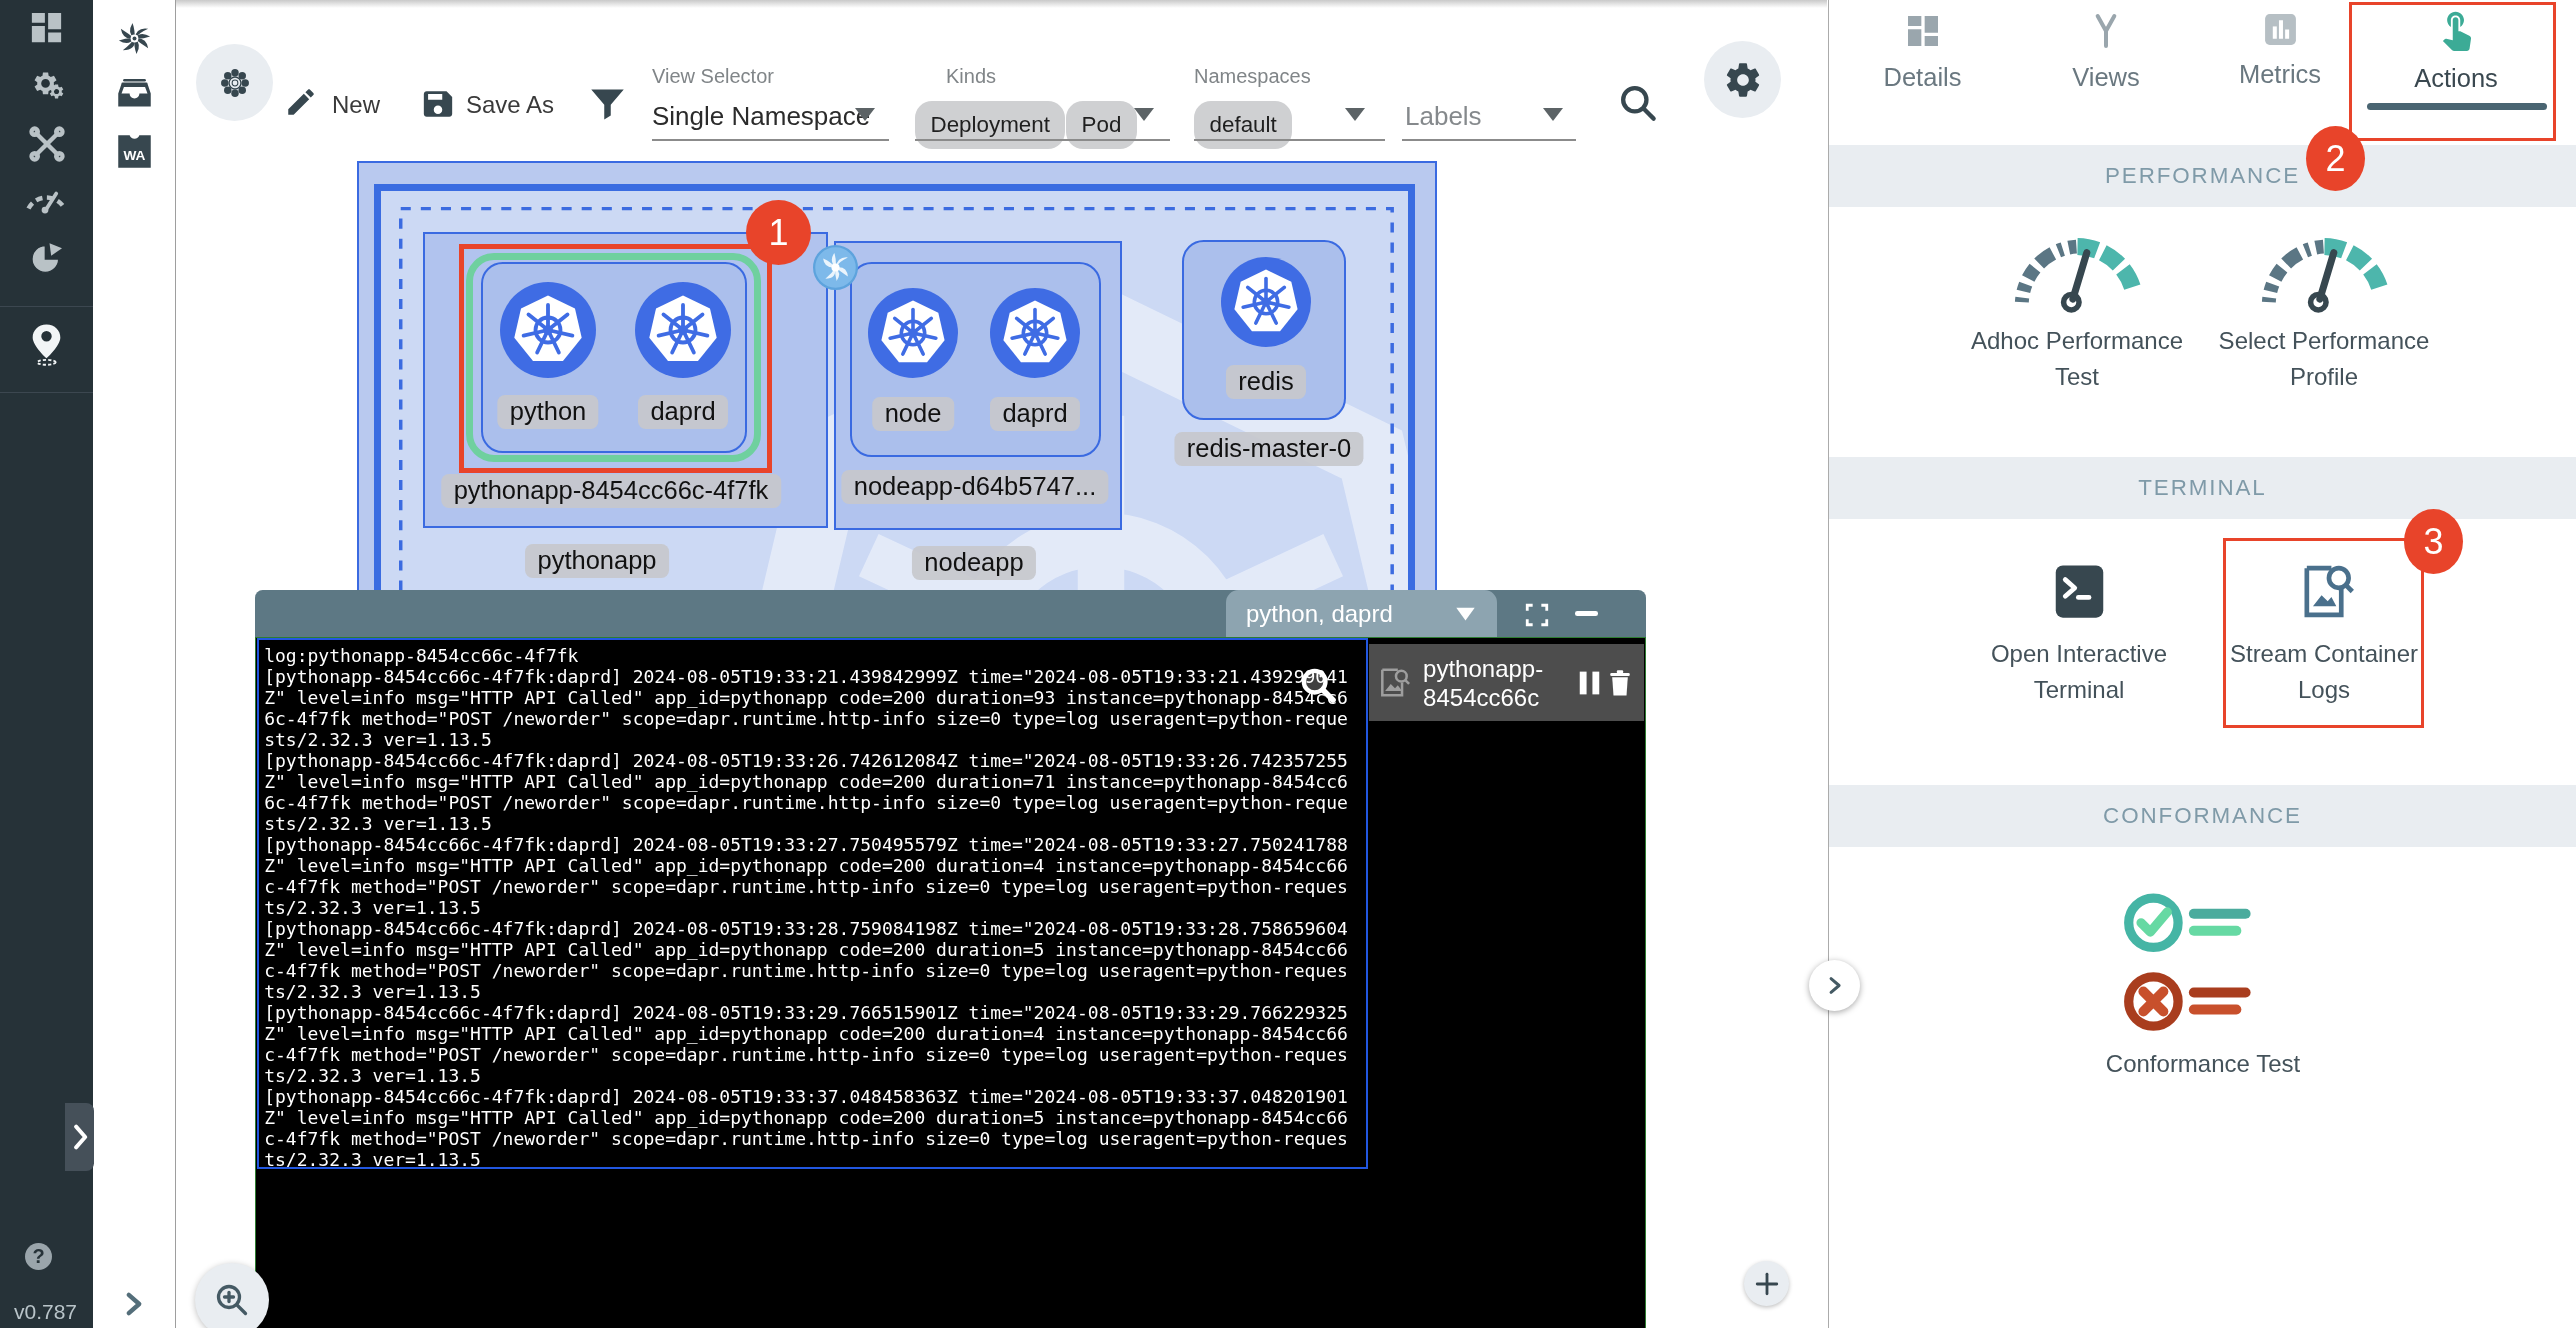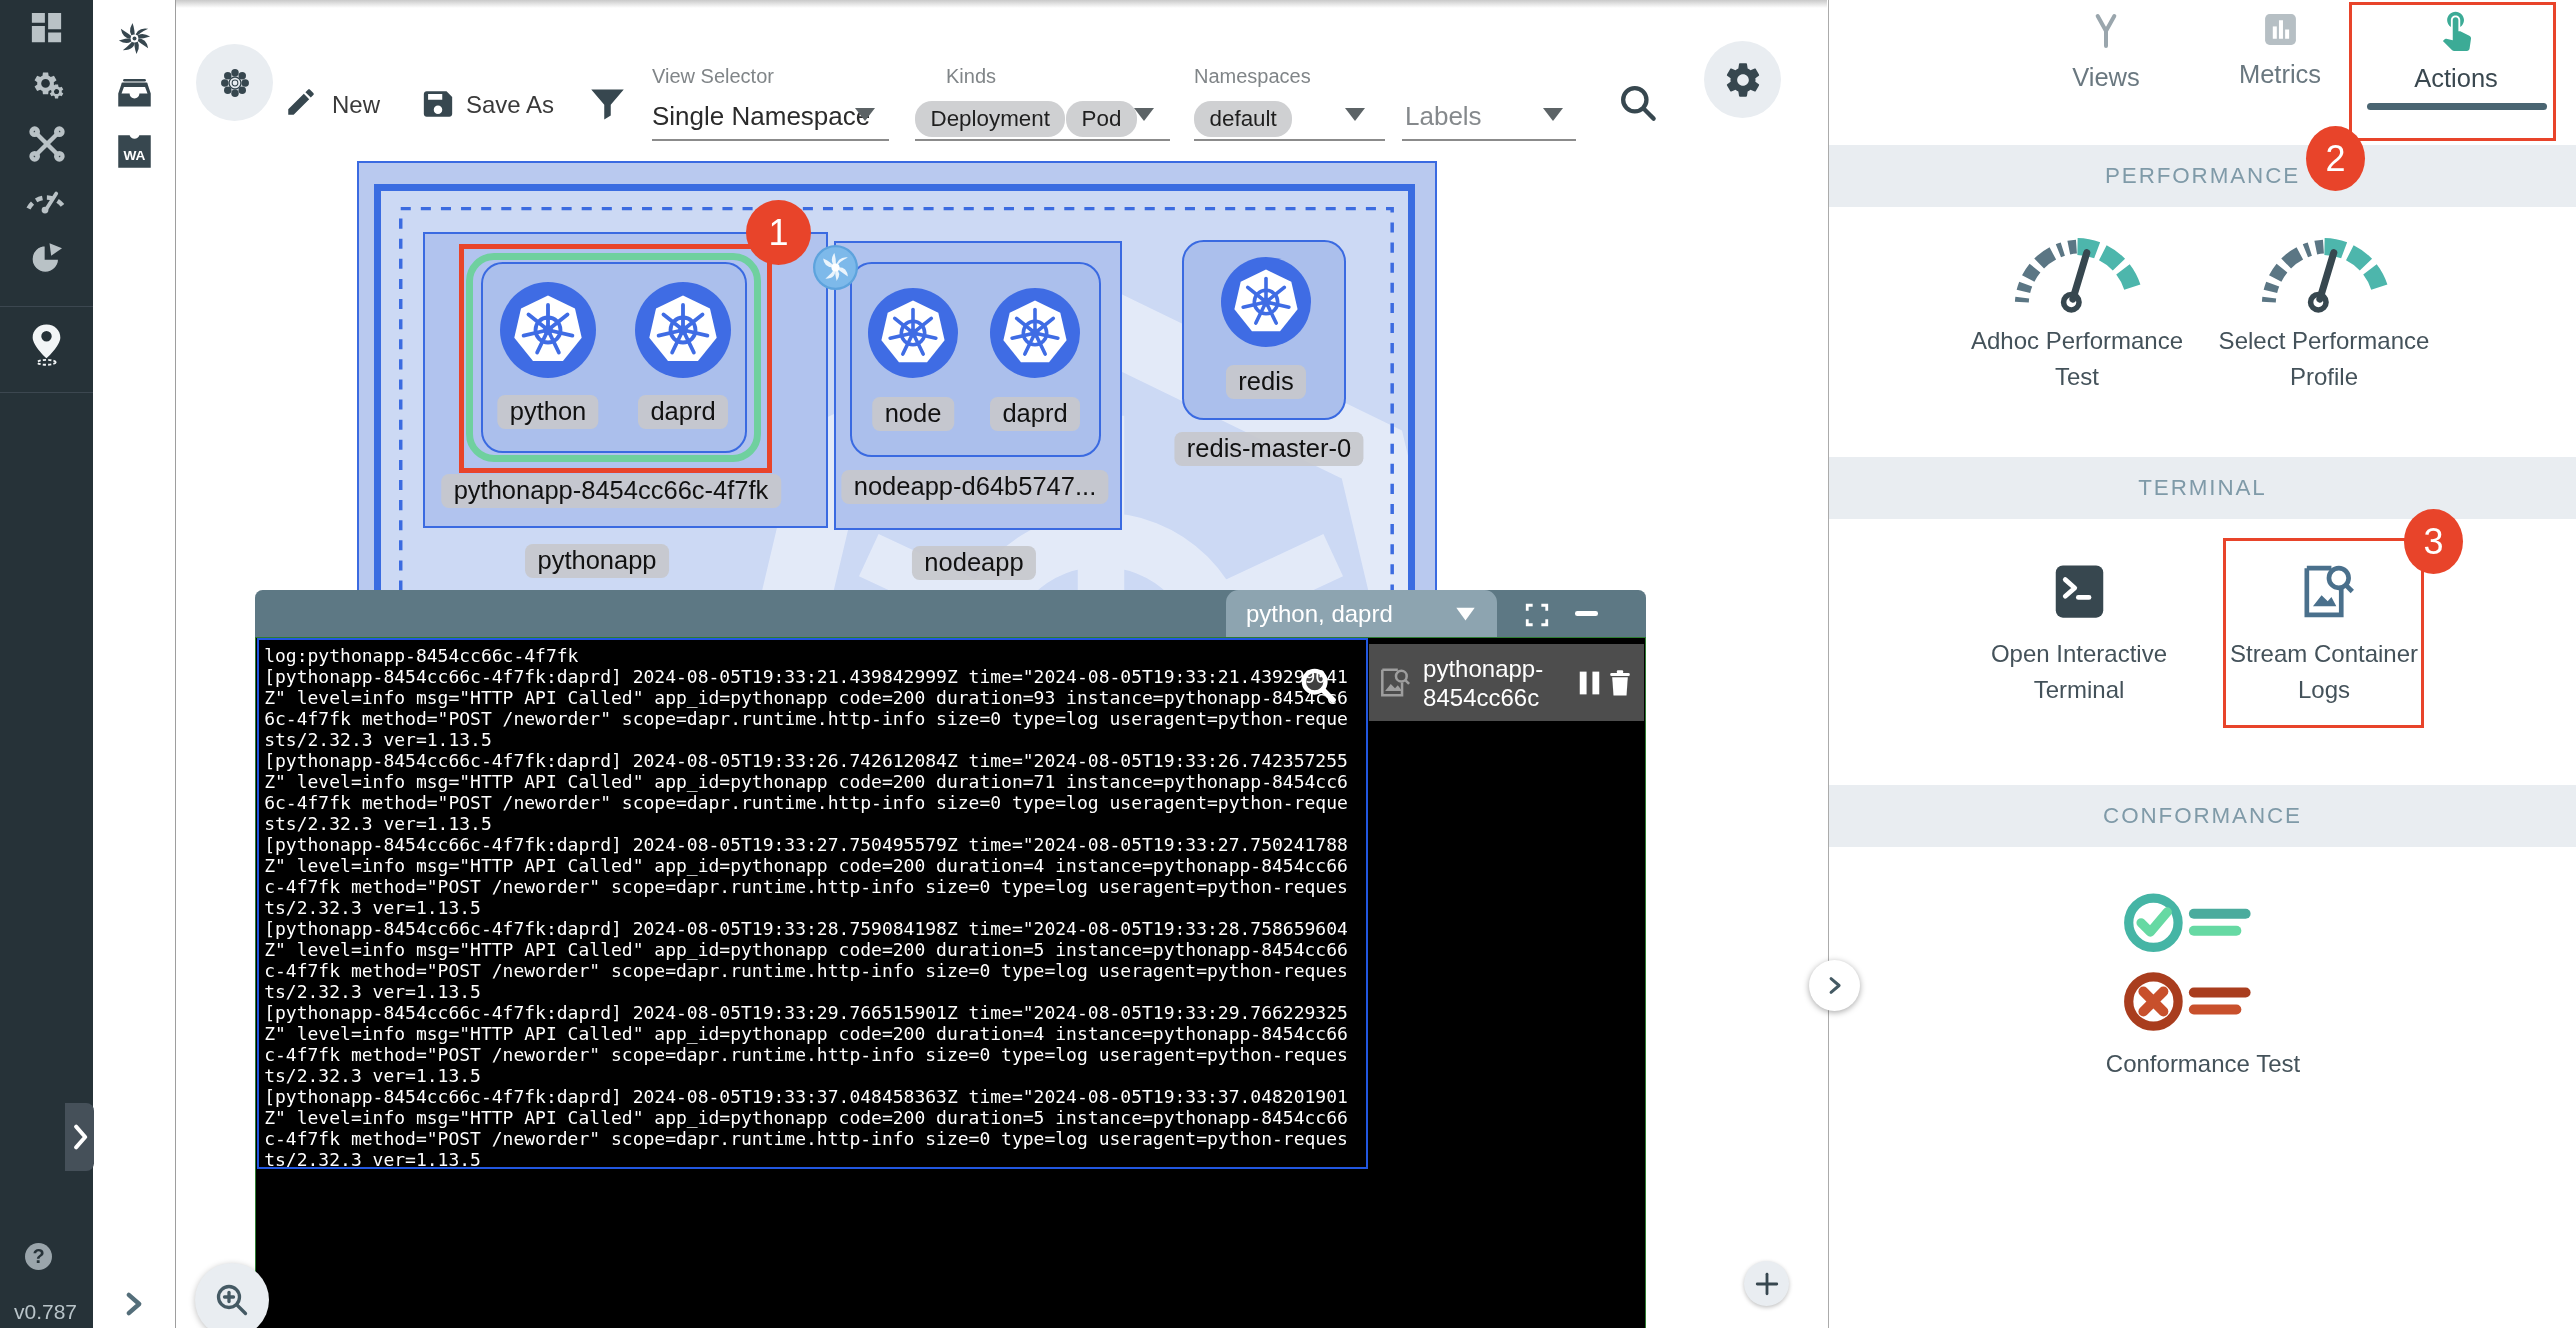--- a/index.html
+++ b/index.html
@@ -18,21 +18,21 @@
   .sub-ic { position:absolute; left:21.7px; width:39px; height:39px; }
   
   #main { position:absolute; left:176px; top:0; width:1651px; height:1329px; background:#fff; }
   #topshadow { position:absolute; left:176px; top:0; width:1651px; height:7.7px; background:linear-gradient(#c9c9c9,rgba(255,255,255,0)); z-index:25;}
   .circle-btn { position:absolute; border-radius:50%; background:#e9edf1; display:flex; align-items:center; justify-content:center; }
   .tool-label { position:absolute; font-size:24px; color:#3a3a3a; }
   .sel-label { position:absolute; font-size:20px; color:#808588; }
   .sel-value { position:absolute; font-size:26px; color:#2b2b2b; }
   .sel-underline { position:absolute; height:1.5px; background:#8b8b8b; }
   .caret { position:absolute; width:0; height:0; border-left:10.8px solid transparent; border-right:10.8px solid transparent; border-top:13px solid #5c6366; }
-  .chip { position:absolute; height:36px; border-radius:17px; background:#cfd0d2; color:#1f1f1f; font-size:22.4px; display:flex; align-items:center; padding:0 15.5px; }
+  .chip { position:absolute; height:48px; border-radius:17px; background:#cfd0d2; color:#1f1f1f; font-size:22.4px; display:flex; align-items:center; padding:0 15.5px; }
   
   #outer-rect { position:absolute; left:357px; top:161px; width:1080px; height:696px; background:#b9c9ef; border:2.3px solid #3a6ae1; }
   #thick-rect { position:absolute; left:374px; top:184px; width:1041px; height:681px; background:#ccd9f4; border:7.7px solid #3a6ce1; overflow:hidden;}
   .group-rect { position:absolute; background:#b1c3ee; border:2.3px solid #3a6ae1; }
   .pod-rect { position:absolute; background:#abbfec; border:2.3px solid #3a6ae1; border-radius:21.7px; }
   .k8s-node { position:absolute; }
   .node-chip { position:absolute; transform:translateX(-50%); background:rgba(199,200,204,0.92); border-radius:7.7px; font-size:25.5px; color:#111; padding:2.3px 12.4px; white-space:nowrap; }
   .green-outline { position:absolute; border:7px solid #6fd09f; border-radius:28px; }
   
   .ann-rect { position:absolute; border:5.4px solid #e8442a; z-index:40; }
@@ -458,20 +458,26 @@
 
 <div class="circle-btn" style="left:1744px; top:1261px; width:45px; height:45px; box-shadow:0 1.5px 4.6px rgba(0,0,0,.25);">
   <svg width="26" height="26" viewBox="0 0 24 24" stroke="#37474f" stroke-width="2.6" stroke-linecap="round">
       <line x1="12" y1="3" x2="12" y2="21"></line>
       <line x1="3" y1="12" x2="21" y2="12"></line>
     </svg>
 </div>
 
 <div id="rpanel">
 
+  <div class="tab" style="left:8.5px; top:10.8px;">
+    <svg width="40" height="40" viewBox="0 0 24 24" fill="#9aa6ad">
+        <path d="M3 3h8v6H3zM13 3h8v10h-8zM3 11h8v10H3zM13 15h8v6h-8z"></path>
+      </svg>
+    <div class="tab-label">Details</div>
+  </div>
   <div class="tab" style="left:192px; top:10.8px;">
     <svg width="40" height="40" viewBox="0 0 24 24" fill="none" stroke="#9aa6ad" stroke-width="2.4" stroke-linecap="round">
         <path d="M7 3 L12 12 L12 21"></path>
         <path d="M17 3 L12 12"></path>
       </svg>
     <div class="tab-label">Views</div>
   </div>
   <div class="tab" style="left:366px; top:10.8px;">
     <svg width="37" height="37" viewBox="0 0 24 24" fill="#b6bfc4">
         <rect x="2" y="2" width="20" height="20" rx="3"></rect>

